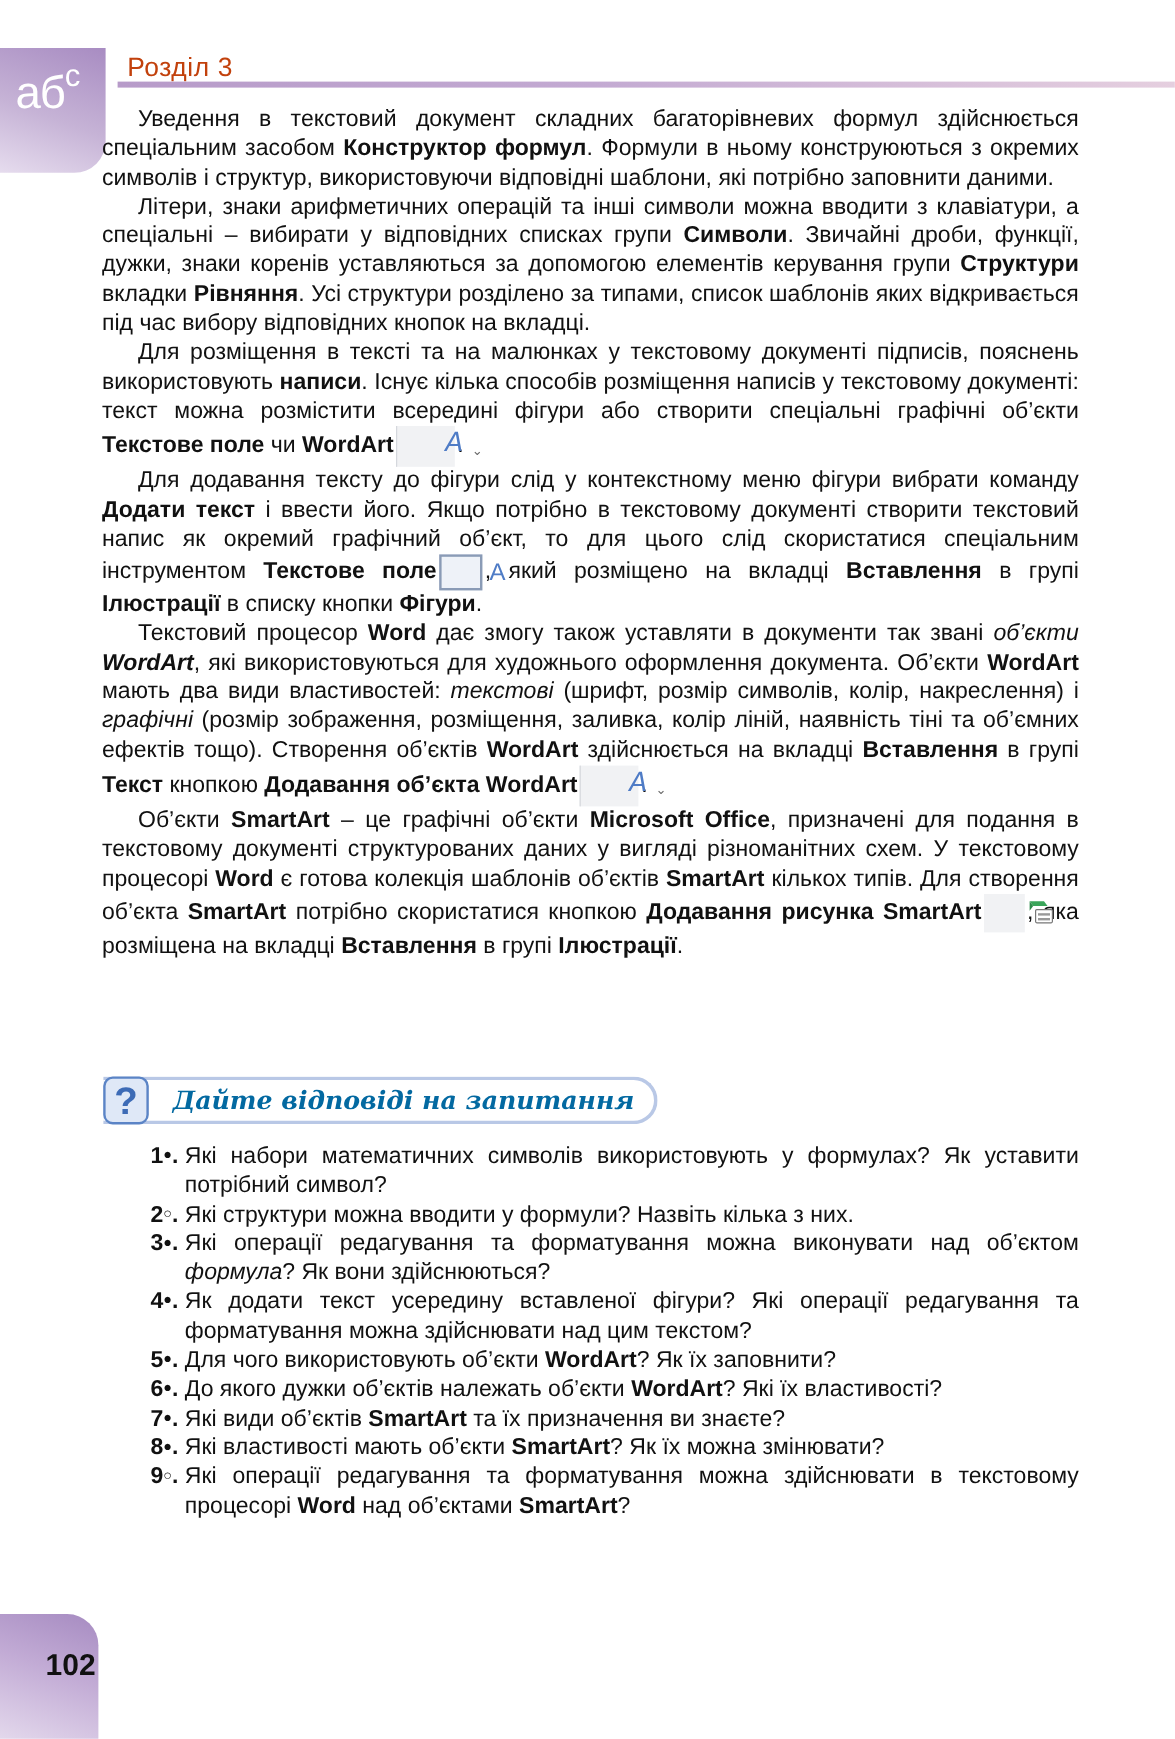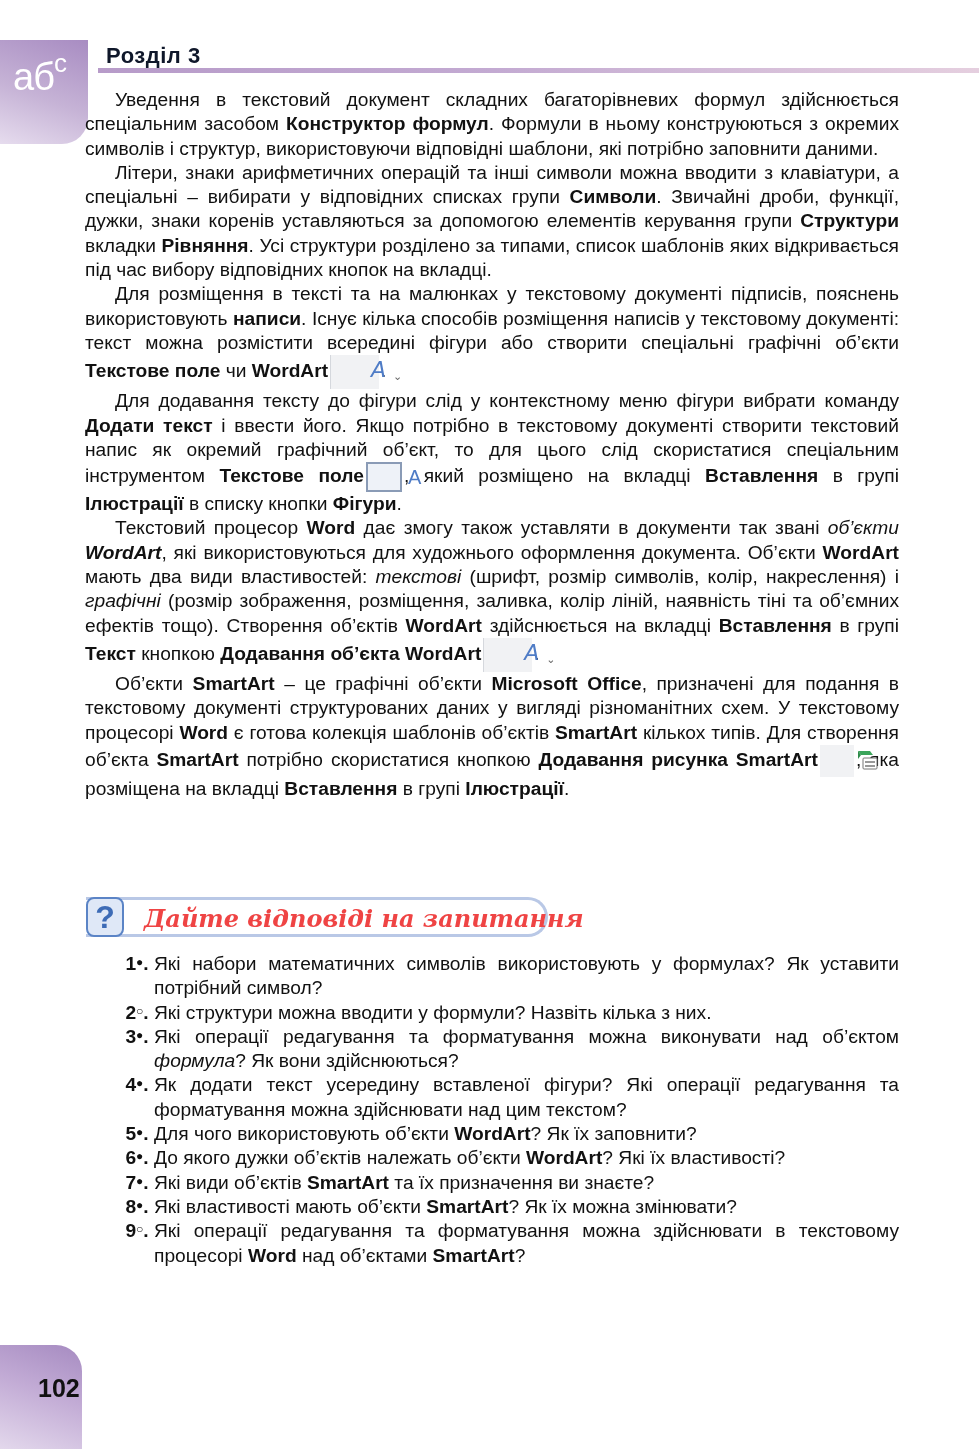--- a/index.html
+++ b/index.html
@@ -4,22 +4,22 @@
 <style>
   html, body { margin: 0; padding: 0; background: #ffffff; }
   body { width: 979px; height: 1449px; position: relative; overflow: hidden;
          font-family: "Liberation Sans", sans-serif; color: #111; }
   .corner-tab { position: absolute; left: 0; top: 0; width: 88px; height: 104px;
     border-bottom-right-radius: 26px;
     background: linear-gradient(200deg, #a88cc2 0%, #c6b3d6 55%, #e6dcee 100%); margin-top: 40px; }
   .corner-logo { position: absolute; left: 13px; top: 12px; color: #fff; font-size: 38px;
     font-family: "Liberation Sans", sans-serif; letter-spacing: -1px; }
   .corner-logo sup { font-size: 26px; position: relative; top: -4px; }
-  .chapter-title { position: absolute; left: 106px; top: 43px; font-size: 22px; font-weight: bold;
-    color: #0f172a; letter-spacing: 0.5px; }
+  .chapter-title { position: absolute; left: 106px; top: 43px; font-size: 22px; font-weight: normal;
+    color: #c2410c; letter-spacing: 0.5px; }
   .header-rule { position: absolute; left: 98px; top: 68px; width: 881px; height: 5px;
     background: linear-gradient(90deg, #b79bc9 0%, #c3aad2 45%, #e5cfdf 100%); }
   .body-text { position: absolute; left: 85px; top: 88px; width: 814px; font-size: 19.2px;
     line-height: 24.3px; text-align: justify; }
   .body-text p { margin: 0; text-indent: 30px; }
   .body-text b { font-weight: bold; }
   .icon-box { display: inline-block; vertical-align: middle; background: #f1f2f4;
     border-left: 1px solid #d5d8dd; position: relative; }
   .wa-icon { width: 48px; height: 34px; margin: 0 2px; }
   .wa-icon .a { position: absolute; left: 10px; top: 3px; font-family: "DejaVu Sans", sans-serif;
@@ -28,21 +28,21 @@
   .tb-icon { width: 36px; height: 30px; margin: 0 2px; background: #eef2f8;
     border: 2px solid #8a9bb6; box-sizing: border-box; }
   .tb-icon .a { position: absolute; left: 10px; top: 1px; font-size: 20px; color: #4f7cc6; }
   .sa-icon { width: 34px; height: 32px; margin: 0 2px; border-left: none; }
   .qa-box { position: absolute; left: 86px; top: 897px; width: 462px; height: 40px;
     border: 3px solid #b9c8e6; border-left: none; border-radius: 0 20px 20px 0; box-sizing: border-box; }
   .qa-icon { position: absolute; left: 86px; top: 897px; width: 38px; height: 40px;
     background: #dfe8f7; border: 2px solid #5b84c6; border-radius: 8px; box-sizing: border-box;
     color: #3d6bb6; font-size: 32px; font-weight: bold; text-align: center; line-height: 36px; }
   .qa-title { position: absolute; left: 144px; top: 904px; font-family: "DejaVu Serif", serif;
-    font-style: italic; font-weight: bold; font-size: 24px; color: #ef4444; }
+    font-style: italic; font-weight: bold; font-size: 21px; color: #0369a1; }
   .questions { position: absolute; left: 98px; top: 952px; width: 801px; font-size: 19.2px;
     line-height: 24.3px; }
   .q { display: flex; }
   .q-num { width: 56px; flex: none; text-align: right; padding-right: 0; font-weight: bold; white-space: nowrap; }
   .q-num .mark { font-size: 12px; vertical-align: top; position: relative; top: -2px; }
   .q-text { flex: 1; padding-left: 0; text-align: justify; }
   .page-tab { position: absolute; left: 0; top: 1345px; width: 82px; height: 104px;
     border-top-right-radius: 26px;
     background: linear-gradient(20deg, #e3d8ec 0%, #c2abd5 55%, #a68bc1 100%); }
   .page-number { position: absolute; left: 38px; top: 1374px; font-size: 25px; font-weight: bold; color: #111; }

